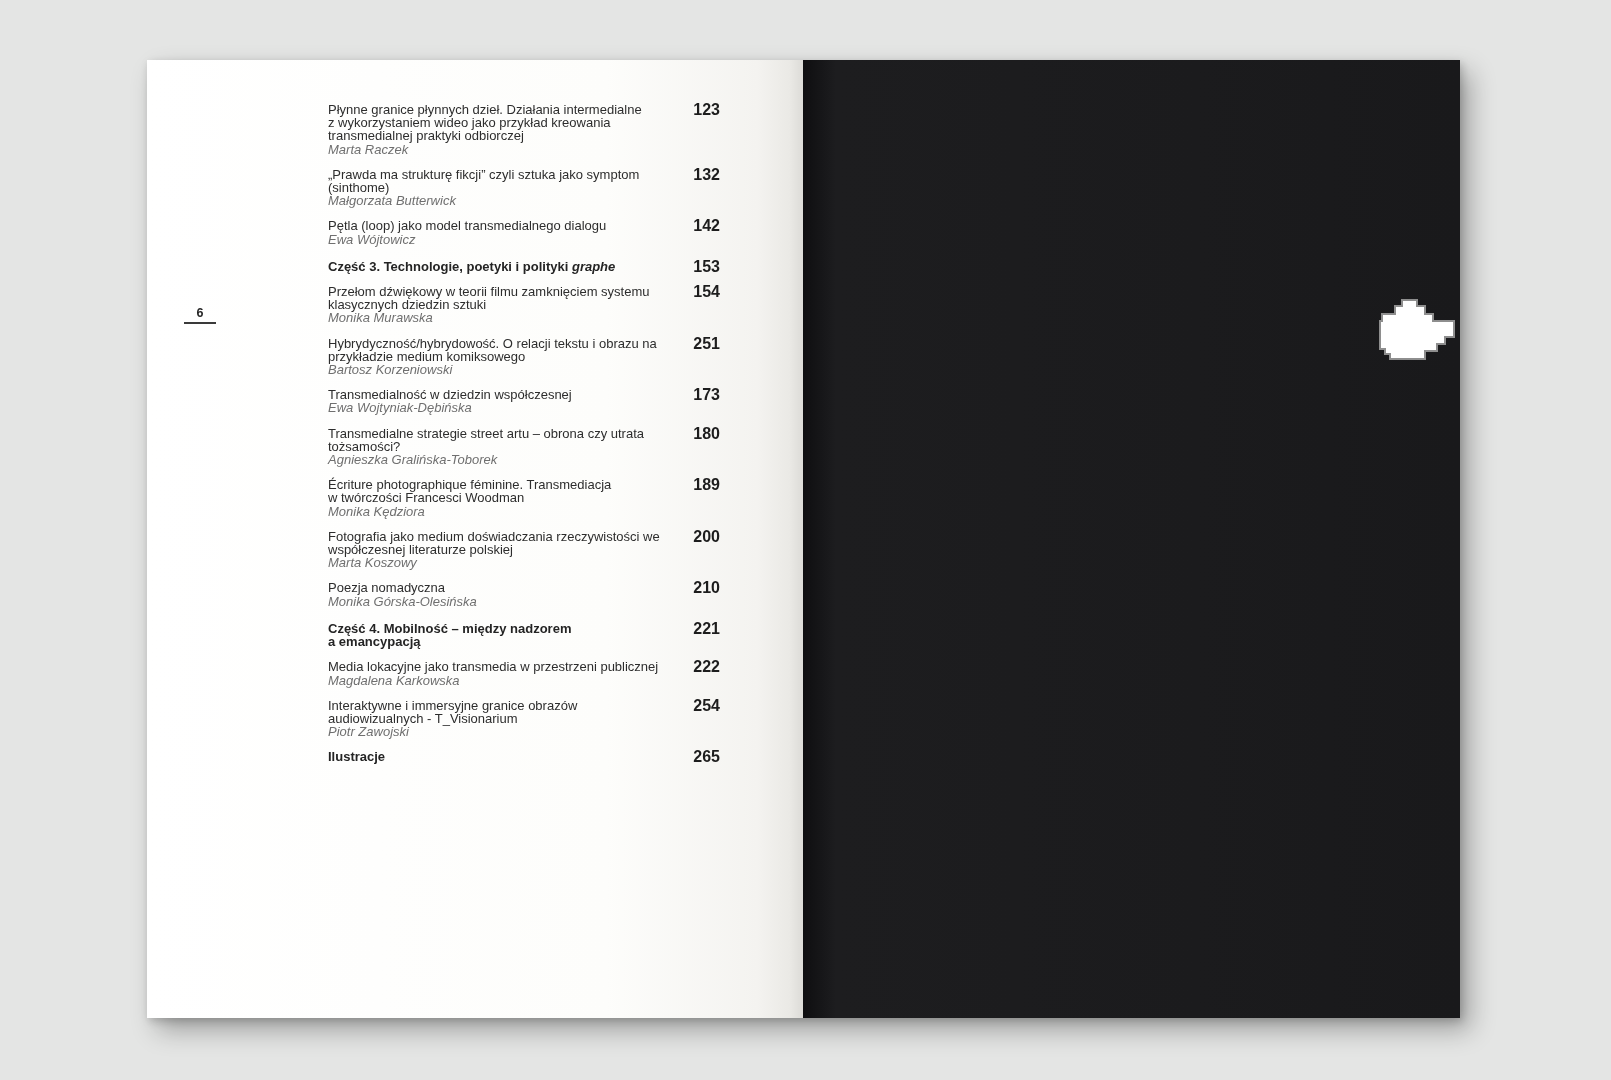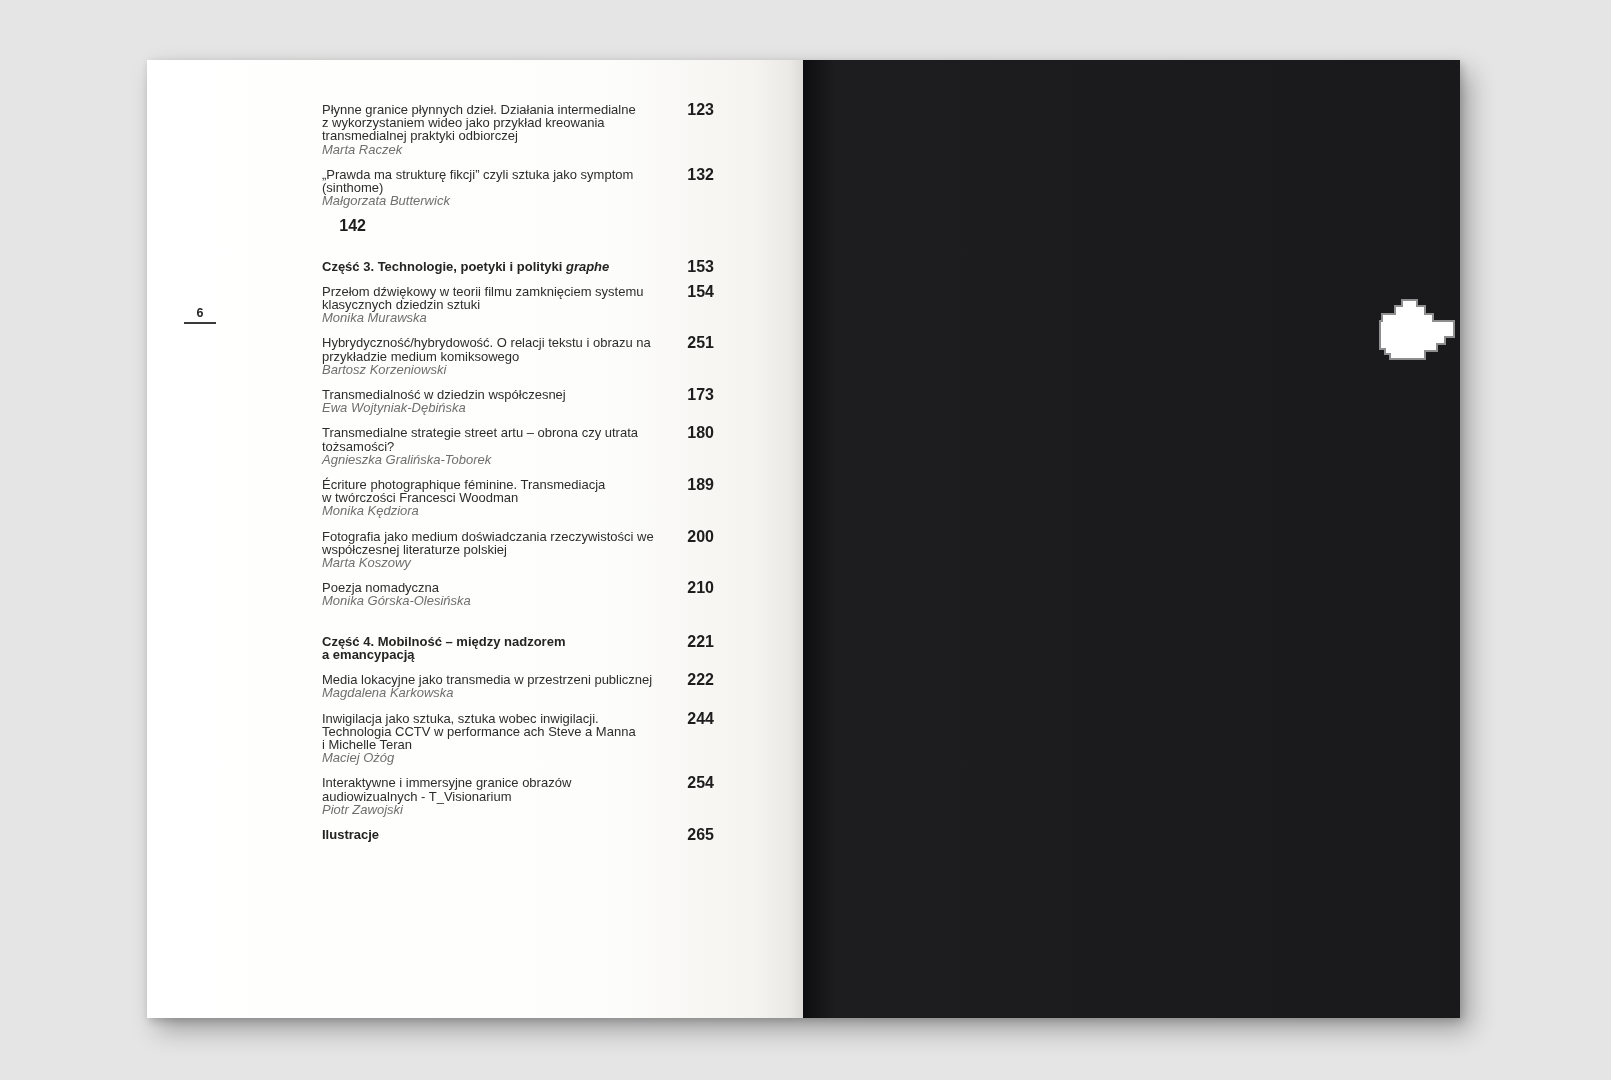--- a/index.html
+++ b/index.html
@@ -20,24 +20,24 @@
   .page-right{
     width:657px;height:100%;position:relative;
     background:linear-gradient(to right,#0e0e10 0%,#1d1d1f 5%,#1b1b1d 60%,#19191b 100%);
   }
   .folio{
     position:absolute;left:37px;top:246px;width:32px;
     text-align:center;font-size:12.5px;font-weight:bold;color:#252525;
     border-bottom:2px solid #3a3a3a;padding-bottom:2px;
   }
   .toc{
-    position:absolute;left:175px;top:43px;width:392px;
+    position:absolute;left:181px;top:43px;width:392px;
   }
   .toc-row{display:flex;margin-bottom:12px;}
-  .toc-row.section{margin-top:27px;}
+  .toc-row.section{margin-top:14px;}
   .toc-row.final{margin-top:2px;margin-bottom:0;align-items:center;}
   .toc-text{flex:1;min-width:0;}
   .toc-line{
     font-size:13px;line-height:13.2px;color:#2d2d2d;white-space:nowrap;
   }
   .toc-row.section .toc-line, .toc-row.final .toc-line{font-weight:bold;color:#242424;}
   .toc-line em{font-style:italic;}
   .toc-author{font-size:13px;line-height:13.2px;color:#6f6f6f;white-space:nowrap;font-style:italic;}
   .toc-page{
     width:44px;flex:0 0 44px;text-align:right;
@@ -64,20 +64,24 @@
         </div>
         <div class="toc-row entry">
           <div class="toc-text">
             <div class="toc-line">„Prawda ma strukturę fikcji” czyli sztuka jako symptom</div>
             <div class="toc-line">(sinthome)</div>
             <div class="toc-author">Małgorzata Butterwick</div>
           </div>
           <div class="toc-page">132</div>
         </div>
         <div class="toc-row entry">
+          <div class="toc-text">
+            <div class="toc-line">Pętla (loop) jako model transmedialnego dialogu</div>
+            <div class="toc-author">Ewa Wójtowicz</div>
+          </div>
           <div class="toc-page">142</div>
         </div>
         <div class="toc-row section">
           <div class="toc-text">
             <div class="toc-line">Część 3. Technologie, poetyki i polityki <em>graphe</em></div>
           </div>
           <div class="toc-page">153</div>
         </div>
         <div class="toc-row entry">
           <div class="toc-text">
@@ -142,29 +146,20 @@
         </div>
         <div class="toc-row entry">
           <div class="toc-text">
             <div class="toc-line">Media lokacyjne jako transmedia w przestrzeni publicznej</div>
             <div class="toc-author">Magdalena Karkowska</div>
           </div>
           <div class="toc-page">222</div>
         </div>
         <div class="toc-row entry">
           <div class="toc-text">
-            <div class="toc-line">Inwigilacja jako sztuka, sztuka wobec inwigilacji.</div>
-            <div class="toc-line">Technologia CCTV w performance ach Steve a Manna</div>
-            <div class="toc-line">i Michelle Teran</div>
-            <div class="toc-author">Maciej Ożóg</div>
-          </div>
-          <div class="toc-page">244</div>
-        </div>
-        <div class="toc-row entry">
-          <div class="toc-text">
             <div class="toc-line">Interaktywne i immersyjne granice obrazów</div>
             <div class="toc-line">audiowizualnych - T_Visionarium</div>
             <div class="toc-author">Piotr Zawojski</div>
           </div>
           <div class="toc-page">254</div>
         </div>
         <div class="toc-row final">
           <div class="toc-text">
             <div class="toc-line">Ilustracje</div>
           </div>

